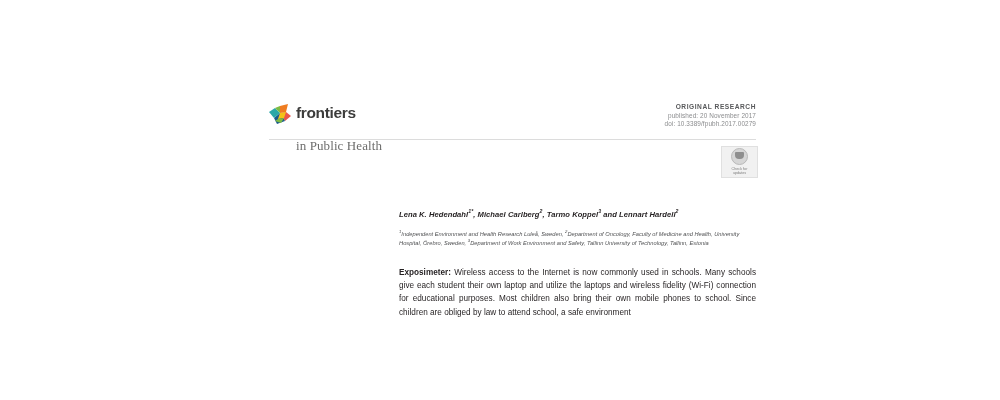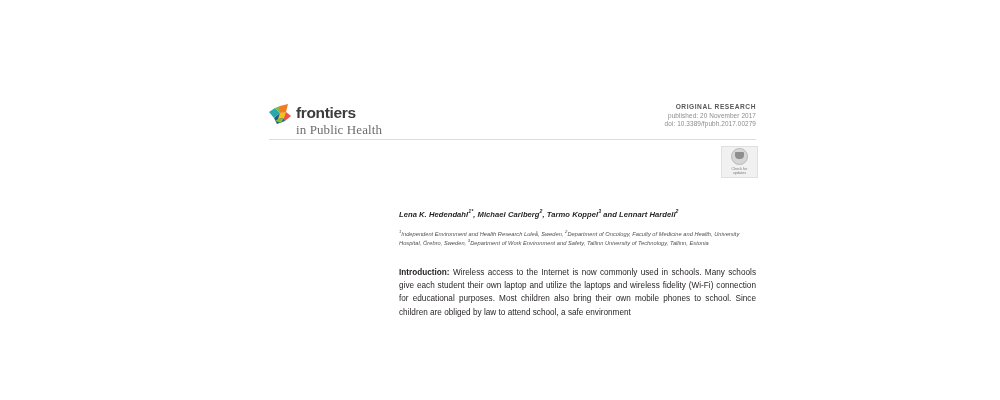--- a/index.html
+++ b/index.html
@@ -62,21 +62,21 @@
     letter-spacing: -0.35px;
     color: #3c3c3b;
     display: block;
   }
   .logo-journal {
     font-family: "Liberation Serif", serif;
     font-size: 13px;
     font-weight: normal;
     color: #6d6d6c;
     display: block;
-    margin-top: 2px;
+    margin-top: 18px;
     letter-spacing: 0.1px;
   }
 
   .pub-meta {
     position: absolute;
     right: 0;
     top: 1px;
     text-align: right;
     line-height: 1.32;
   }
@@ -245,17 +245,17 @@
     <span class="crossmark-label">
       <span>Check for</span><br>
       <span>updates</span>
     </span>
   </div>
 
   <div class="article">
     <p class="authors">Lena K. Hedendahl<sup>1*</sup>, Michael Carlberg<sup>2</sup>, Tarmo Koppel<sup>3</sup> and Lennart Hardell<sup>2</sup></p>
     <p class="affiliations"><sup>1</sup>Independent Environment and Health Research Luleå, Sweden, <sup>2</sup>Department of Oncology, Faculty of Medicine and Health, University Hospital, Örebro, Sweden, <sup>3</sup>Department of Work Environment and Safety, Tallinn University of Technology, Tallinn, Estonia</p>
     <p class="abstract">
-      <b>Introduction:</b><span> Wireless access to the Internet is now commonly used in schools. Many schools give each student their own laptop and utilize the laptops and wireless fidelity (Wi-Fi) connection for educational purposes. Most children also bring their own mobile phones to school. Since children are obliged by law to attend school, a safe environment</span>
+      <b>Exposimeter:</b><span> Wireless access to the Internet is now commonly used in schools. Many schools give each student their own laptop and utilize the laptops and wireless fidelity (Wi-Fi) connection for educational purposes. Most children also bring their own mobile phones to school. Since children are obliged by law to attend school, a safe environment</span>
     </p>
   </div>
 
 </div>
 
 </body></html>

